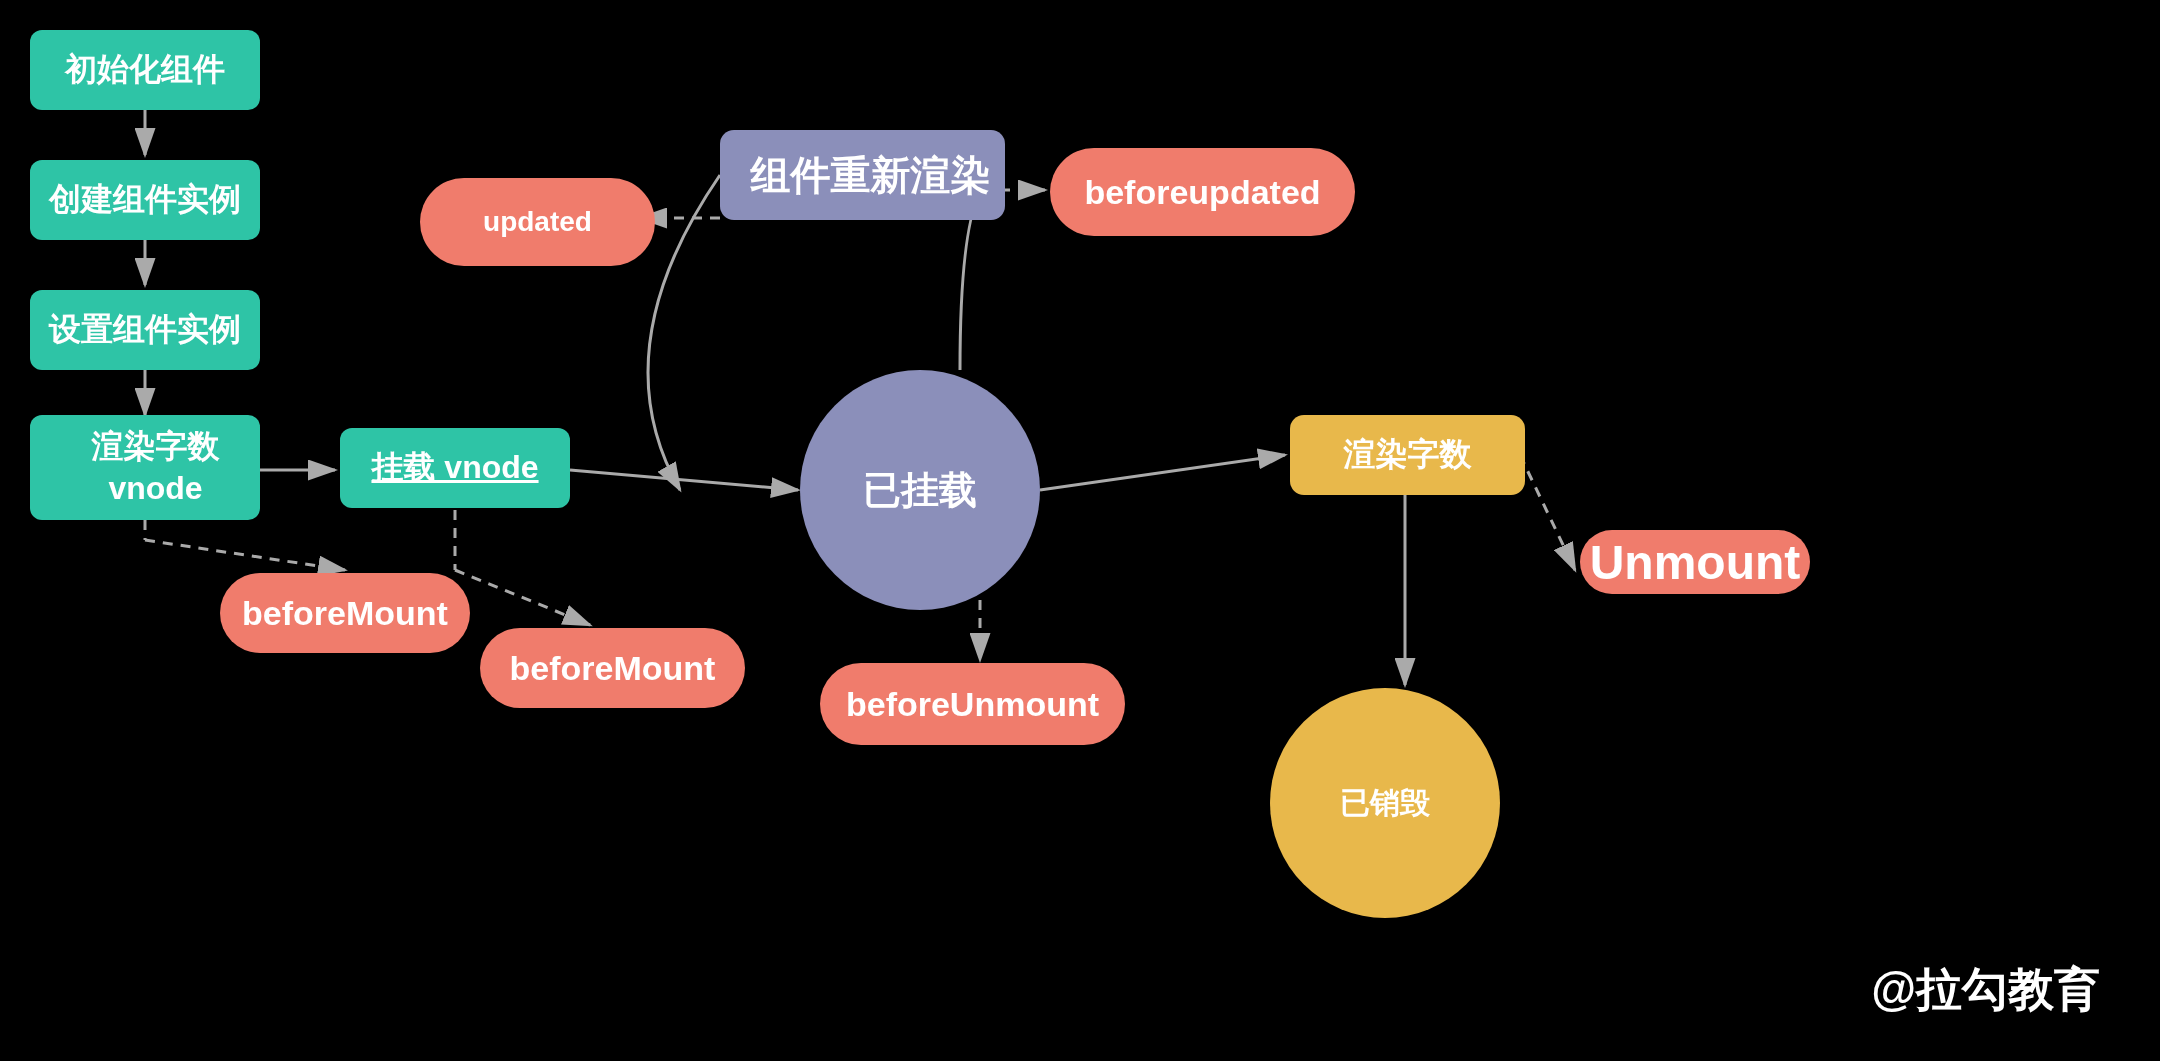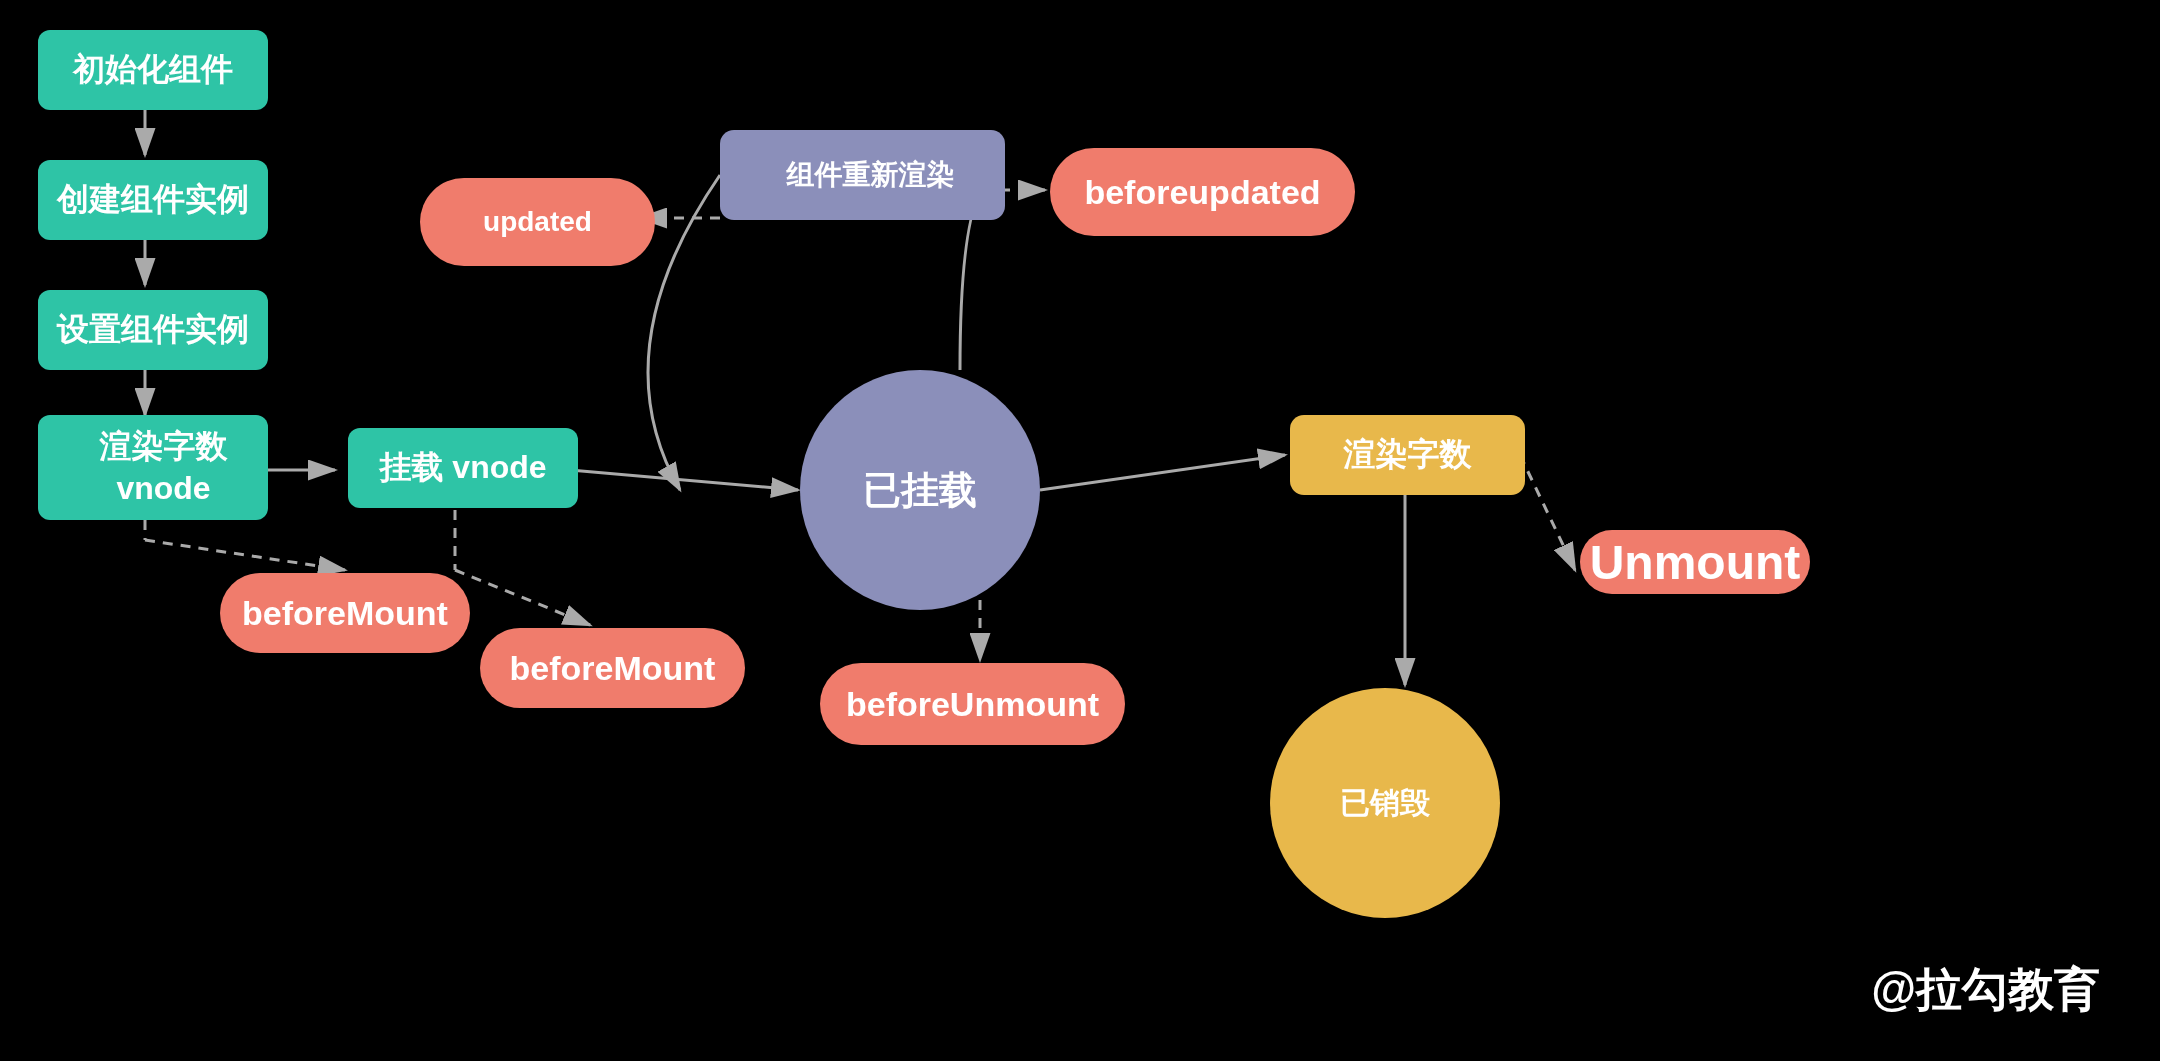--- a/index.html
+++ b/index.html
@@ -23,21 +23,20 @@
       align-items: center;
       justify-content: center;
       text-align: center;
       border-radius: 12px;
       font-size: 34px;
       font-weight: bold;
       color: #fff;
     }
     .box-teal {
       background: #2ec4a6;
-      margin-left: 8px;
     }
     .box-salmon {
       background: #f07c6c;
       border-radius: 50px;
     }
     .box-purple-rect {
       background: #8b8fba;
       border-radius: 14px;
     }
     .box-yellow {
@@ -137,23 +136,23 @@
 
   <div class="box box-teal" style="left:30px; top:160px; width:230px; height:80px; font-size:32px;">创建组件实例</div>
 
   <div class="box box-teal" style="left:30px; top:290px; width:230px; height:80px; font-size:32px;">设置组件实例</div>
 
   <div class="box box-teal" style="left:30px; top:415px; width:230px; height:105px; font-size:32px; flex-direction:column; line-height:1.3;padding-left:21px;">
     <span style="white-space:pre;">渲染字数
 vnode</span>
   </div>
 
-  <div class="box box-teal" style="left:340px; top:428px; width:230px; height:80px; font-size:32px;">挂载 vnode</div>
+  <div class="box box-teal" style="left:340px; top:428px; width:230px; height:80px; font-size:32px;text-decoration:underline;">挂载 vnode</div>
 
-  <div class="box box-purple-rect" style="left:720px; top:130px; width:285px; height:90px; font-size:28px;padding-left:16px;">组件重新渲染</div>
+  <div class="box box-purple-rect" style="left:720px; top:130px; width:285px; height:90px; font-size:40px;padding-left:16px;">组件重新渲染</div>
 
 
   <div class="box box-yellow" style="left:1290px; top:415px; width:235px; height:80px; font-size:32px; border-radius:14px;">渲染字数</div>
 
   <div class="box box-salmon" style="left:420px; top:178px; width:235px; height:88px; font-size:28px;">updated</div>
 
   <div class="box box-salmon" style="left:1050px; top:148px; width:305px; height:88px; font-size:34px;">beforeupdated</div>
 
   <div class="box box-salmon" style="left:220px; top:573px; width:250px; height:80px; font-size:34px;">beforeMount</div>
 

